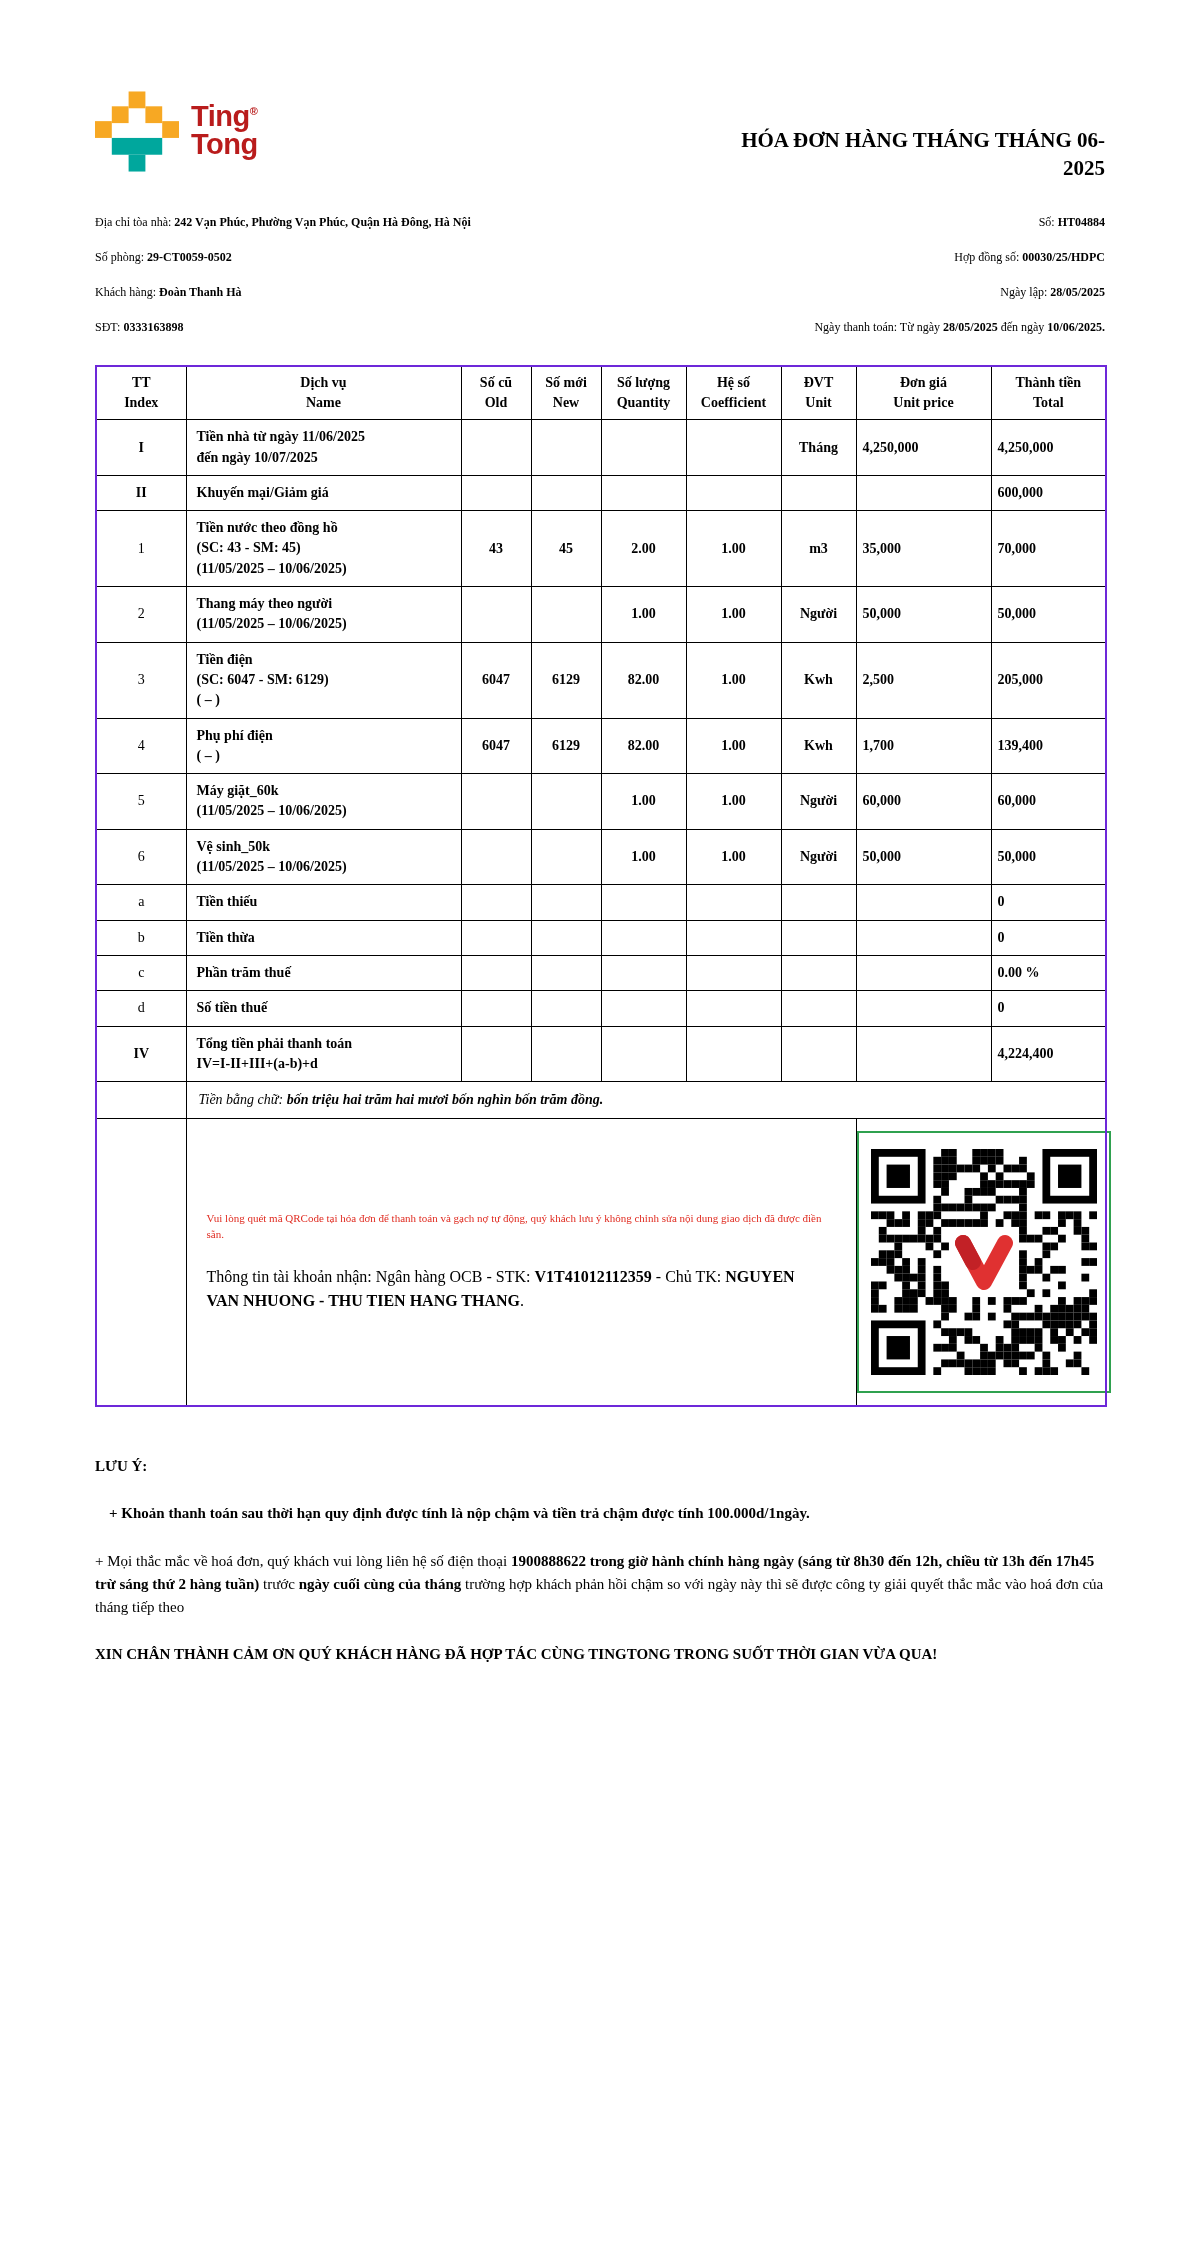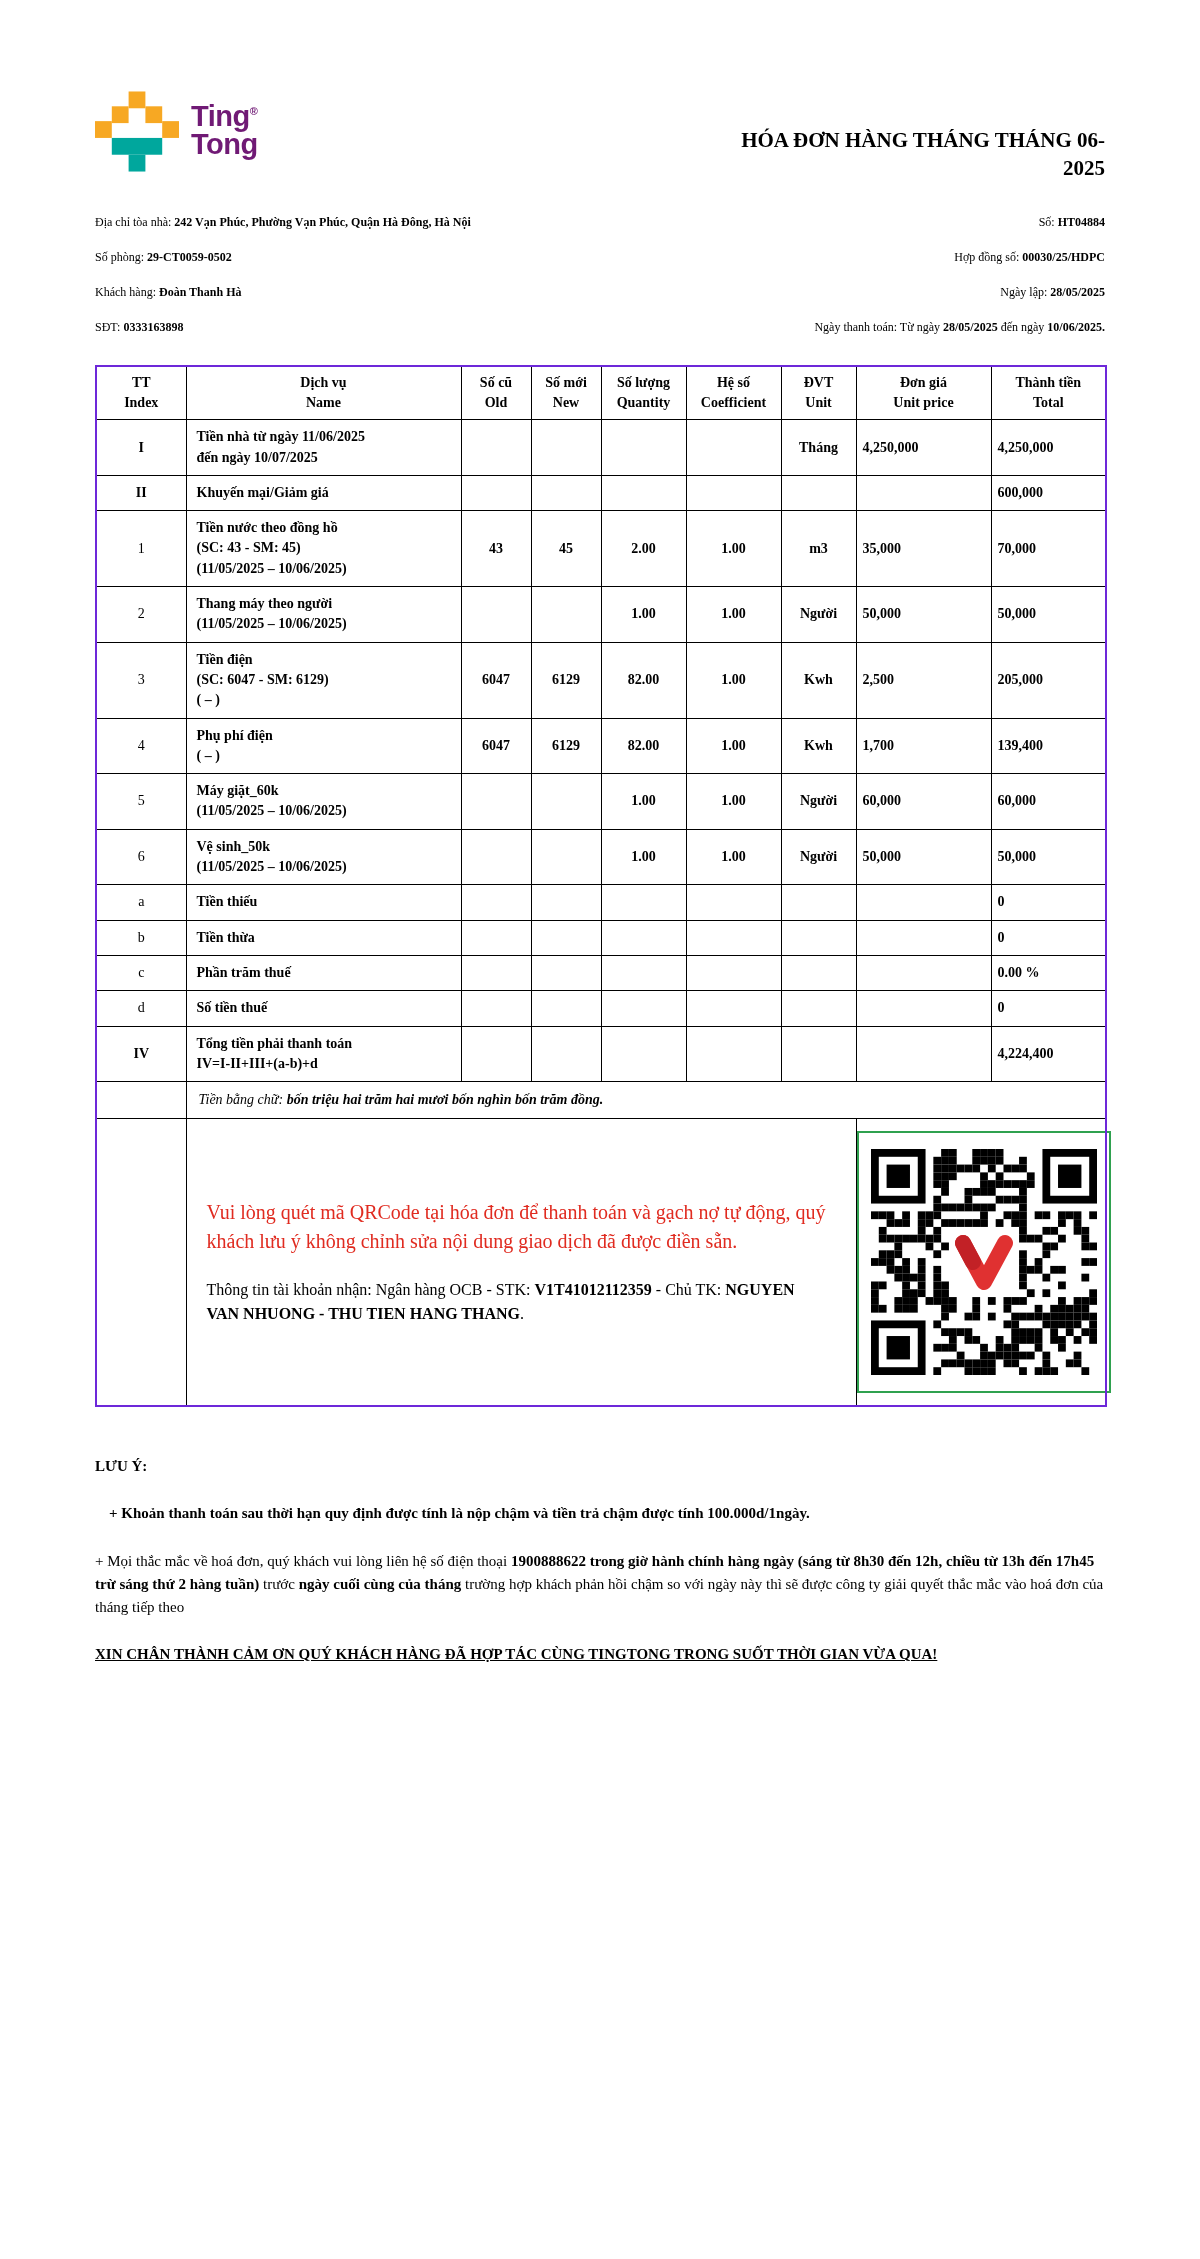--- a/index.html
+++ b/index.html
@@ -7,21 +7,21 @@
     width:1200px;height:2259px;background:#fff;color:#000;
     font-family:"Liberation Serif",serif;position:relative;
     box-sizing:border-box;padding:90px 95px 0 95px;overflow:hidden;
   }
   
   .hdr{display:flex;justify-content:space-between;align-items:flex-start;}
   .logo{display:flex;align-items:flex-start;gap:12px;}
   .logo-icon{width:84px;height:84px;flex:0 0 auto;}
   .brand-text{
     font-family:"Liberation Sans",sans-serif;font-weight:bold;
-    color:#701a75;font-size:29px;line-height:0.95;letter-spacing:-0.5px;margin-top:13px;
+    color:#b91c1c;font-size:29px;line-height:0.95;letter-spacing:-0.5px;margin-top:13px;
   }
   .brand-reg{font-size:11px;vertical-align:super;line-height:0;}
   .doc-title{
     width:380px;text-align:right;font-weight:bold;font-size:21px;line-height:1.35;margin-top:36px;
   }
   
   .info{display:flex;margin-top:22px;font-size:12px;}
   .info-left{width:455px;line-height:35px;}
   .info-right{flex:1;text-align:right;line-height:35px;}
   
@@ -33,34 +33,34 @@
   .inv th{font-weight:bold;text-align:center;line-height:1.45;padding:6px 2px;}
   .inv td.idx{text-align:center;font-weight:normal;}
   .inv td.idx.b{font-weight:bold;}
   .inv td.name{font-weight:bold;white-space:pre-line;padding:7px 10px;line-height:1.45;}
   .inv td.c{text-align:center;font-weight:bold;}
   .inv td.r{text-align:left;font-weight:bold;padding-right:9px;}
   .inv td.words{font-style:italic;padding:10px 12px;}
   .inv td.words b{font-style:italic;}
   
   .inv td.pay-cell{padding:14px 30px 14px 20px;vertical-align:middle;}
-  .pay-note{color:#e02b20;font-size:20px;line-height:1.45;margin-bottom:22px;}
+  .pay-note{color:#e02b20;font-size:11px;line-height:1.45;margin-bottom:22px;}
   .pay-account{font-size:16px;line-height:1.5;}
   .inv td.qr-cell{padding:12px 0;}
   .qr-frame{
     width:250px;height:258px;border:2px solid #2fa14f;margin:0 auto;
     display:flex;align-items:center;justify-content:center;background:#fff;
   }
   .qr-svg{width:226px;height:226px;display:block;}
   
   .notes{margin-top:48px;font-size:15px;line-height:1.55;width:1010px;}
   .notes-title{font-weight:bold;}
   .note-p{margin-top:24px;}
   .note-bold{font-weight:bold;margin-left:14px;}
-  .note-final{font-weight:bold;margin-top:24px;width:985px;text-decoration:underline;}
+  .note-final{font-weight:bold;margin-top:24px;width:985px;}
 </style>
 </head>
 <body>
 
 <div class="page">
 
   <div class="hdr">
     <div class="logo">
       <svg class="logo-icon" viewBox="0 0 85 82" xmlns="http://www.w3.org/2000/svg">
         <rect x="34" y="0" width="17" height="17" fill="#f7a823"></rect>

